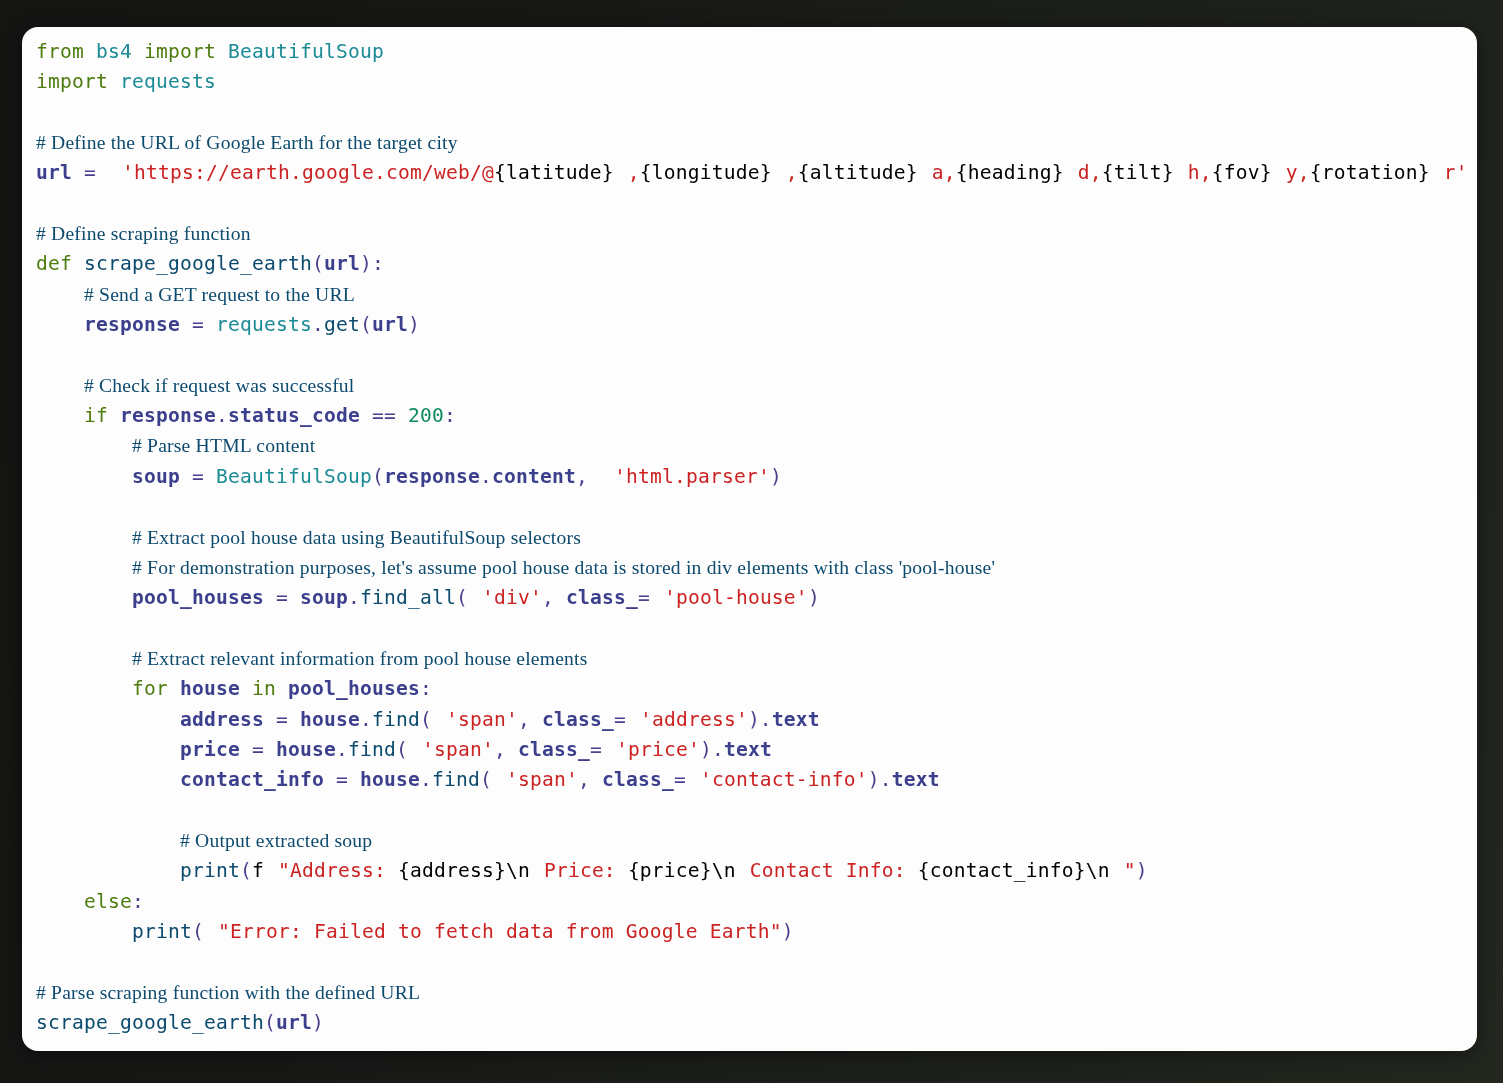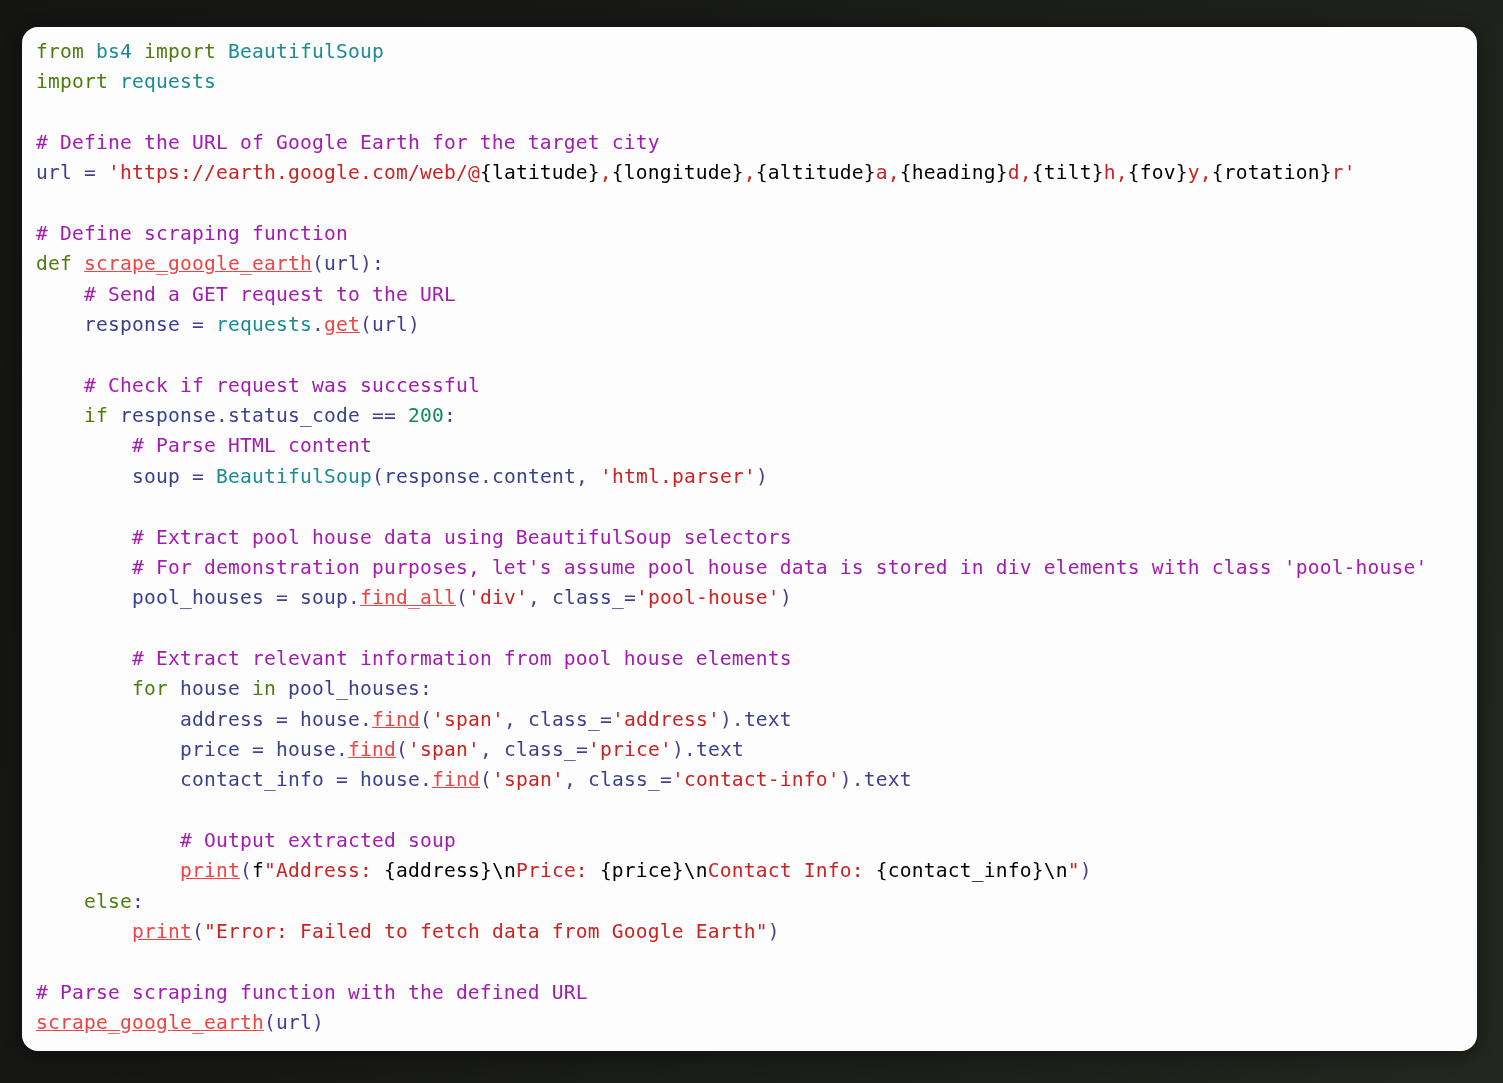--- a/index.html
+++ b/index.html
@@ -84,26 +84,26 @@
     line-height: 30.35px;
     letter-spacing: 0.2px;
     white-space: pre;
     color: #24292e;
     -webkit-font-smoothing: antialiased;
   }
 
   
   .tok-kw    { color: #4d7c0f; }   
   .tok-cls   { color: #1a8a95; margin-top: 36px; }   
-  .tok-fn    { color: #ef4444; text-decoration: underline; }   
-  .tok-str   { color: #cc2222; }   
+  .tok-fn    { color: #0c4a6e; }   
+  .tok-str   { color: #cc2222; margin-left: 14px; }   
   .tok-esc   { color: #000000; }   
-  .tok-com   { color: #a21caf; }   
+  .tok-com   { color: #0c4a6e; font-family: Liberation Serif, serif; }   
   .tok-num   { color: #0f8a5f; text-align: center; }   
-  .tok-var   { color: #3b3f8c; }   
+  .tok-var   { color: #3b3f8c; font-weight: bold; }   
   .tok-punc  { color: #4a3f8c; }   
   .tok-plain { color: #2b2f45; }
 </style>
 </head>
 <body>
 
 <div id="backdrop"></div>
 
 <div id="code-card">
   <div id="code-scroll">

